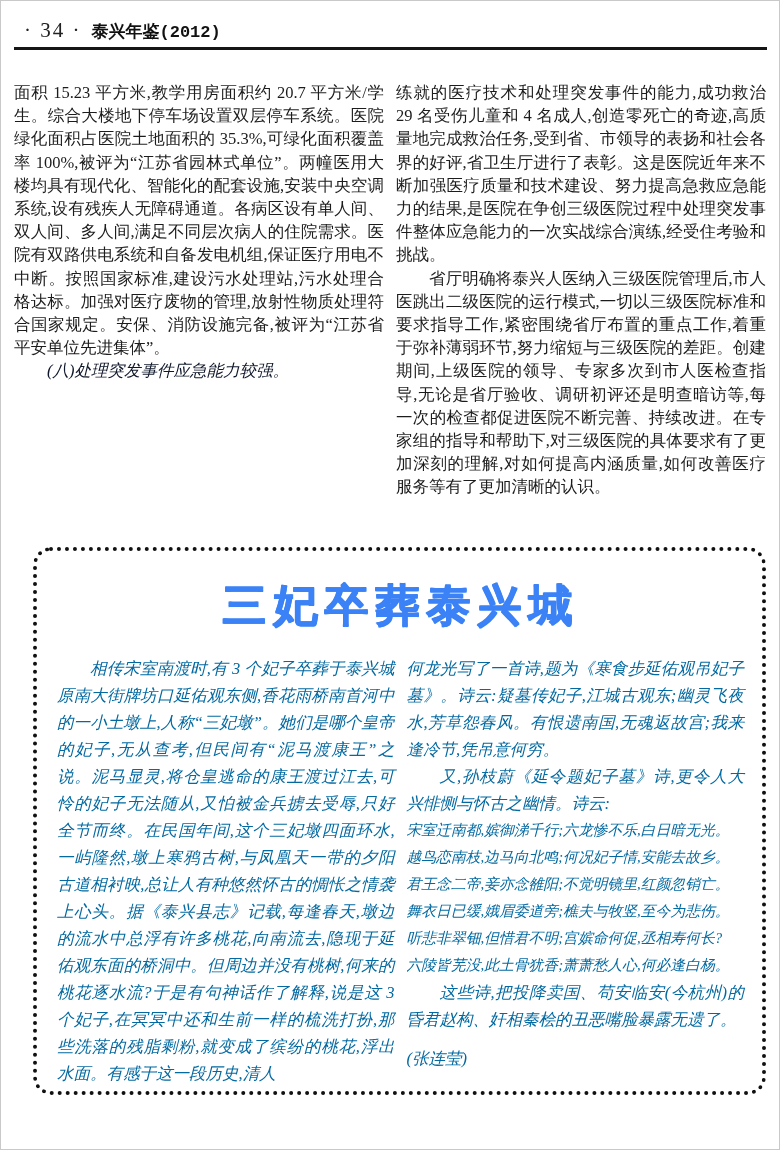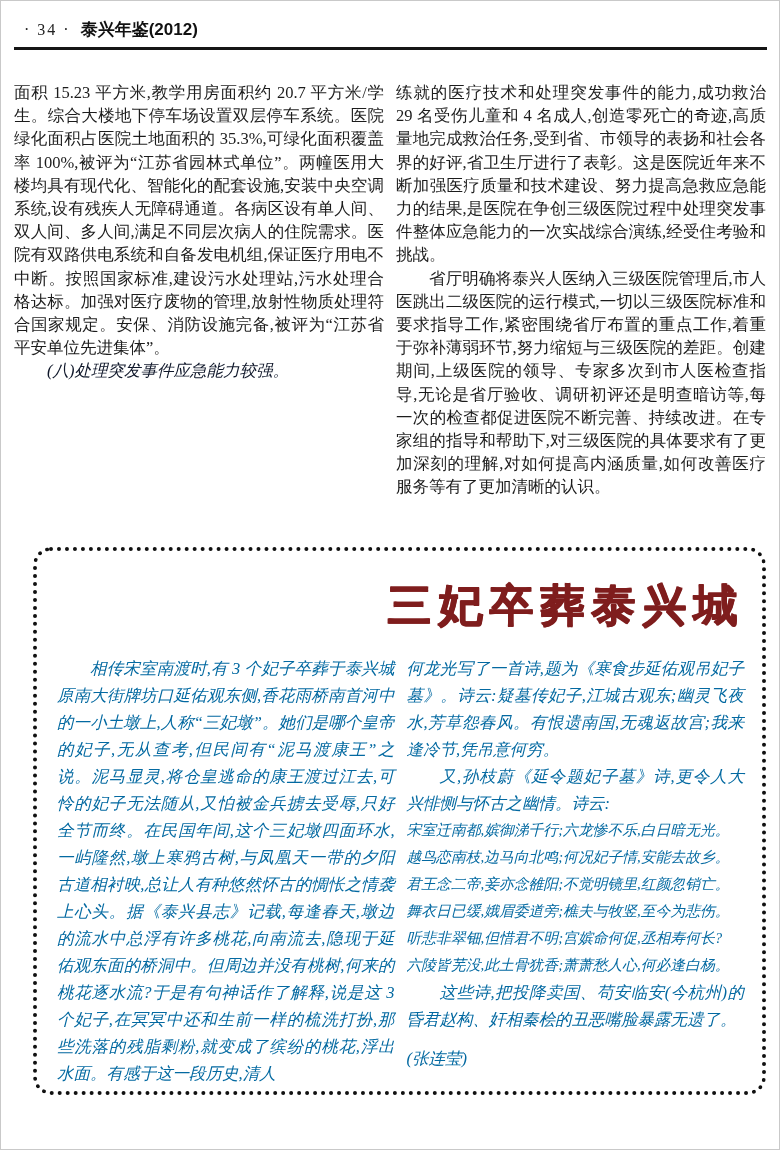--- a/index.html
+++ b/index.html
@@ -17,26 +17,26 @@
     box-shadow: inset 0 0 0 1px #c9c9c9;
     padding-top: 18px;
   }
   
   .header {
     padding: 0 0 0 24px;
     display: flex; align-items: baseline; gap: 10px;
     height: 24px;
   }
   .pgnum {
-    font-size: 16px; letter-spacing: 2px; color: #222;
+    font-size: 21px; letter-spacing: 2px; color: #222;
     font-family: "Liberation Serif", serif;
   }
   .booktitle {
     font-size: 17px; font-weight: bold;
-    font-family: Liberation Sans, sans-serif;
+    font-family: Liberation Mono, monospace;
     color: #111;
   }
   .rule {
     margin: 5px 13px 0 14px;
     height: 3px; background: #151515;
   }
   
   .columns {
     display: flex; gap: 12px;
     padding: 31px 13px 0 14px;
@@ -54,25 +54,25 @@
   .feature-box {
     position: absolute;
     left: 33px; top: 547px;
     width: 733px; height: 548px;
     border: 4px dotted #111;
     border-radius: 18px;
     padding: 10px 18px 12px 20px;
     background: #fff;
   }
   .box-title {
-    text-align: right;
+    text-align: center;
     font-size: 44px; line-height: 62px;
     font-weight: bold;
     letter-spacing: 7px;
-    color: #7f1d1d;
+    color: #3b82f6;
     text-shadow: 1px 0 0 currentColor, 0 1px 0 currentColor, 1px 1px 0 currentColor;
     margin: 14px 0 18px 0;
     font-family: "Liberation Serif", "DejaVu Serif", serif;
   }
   .box-columns {
     display: flex; gap: 12px;
   }
   .bcol {
     width: 344px;
     font-size: 16.5px; line-height: 27px;

